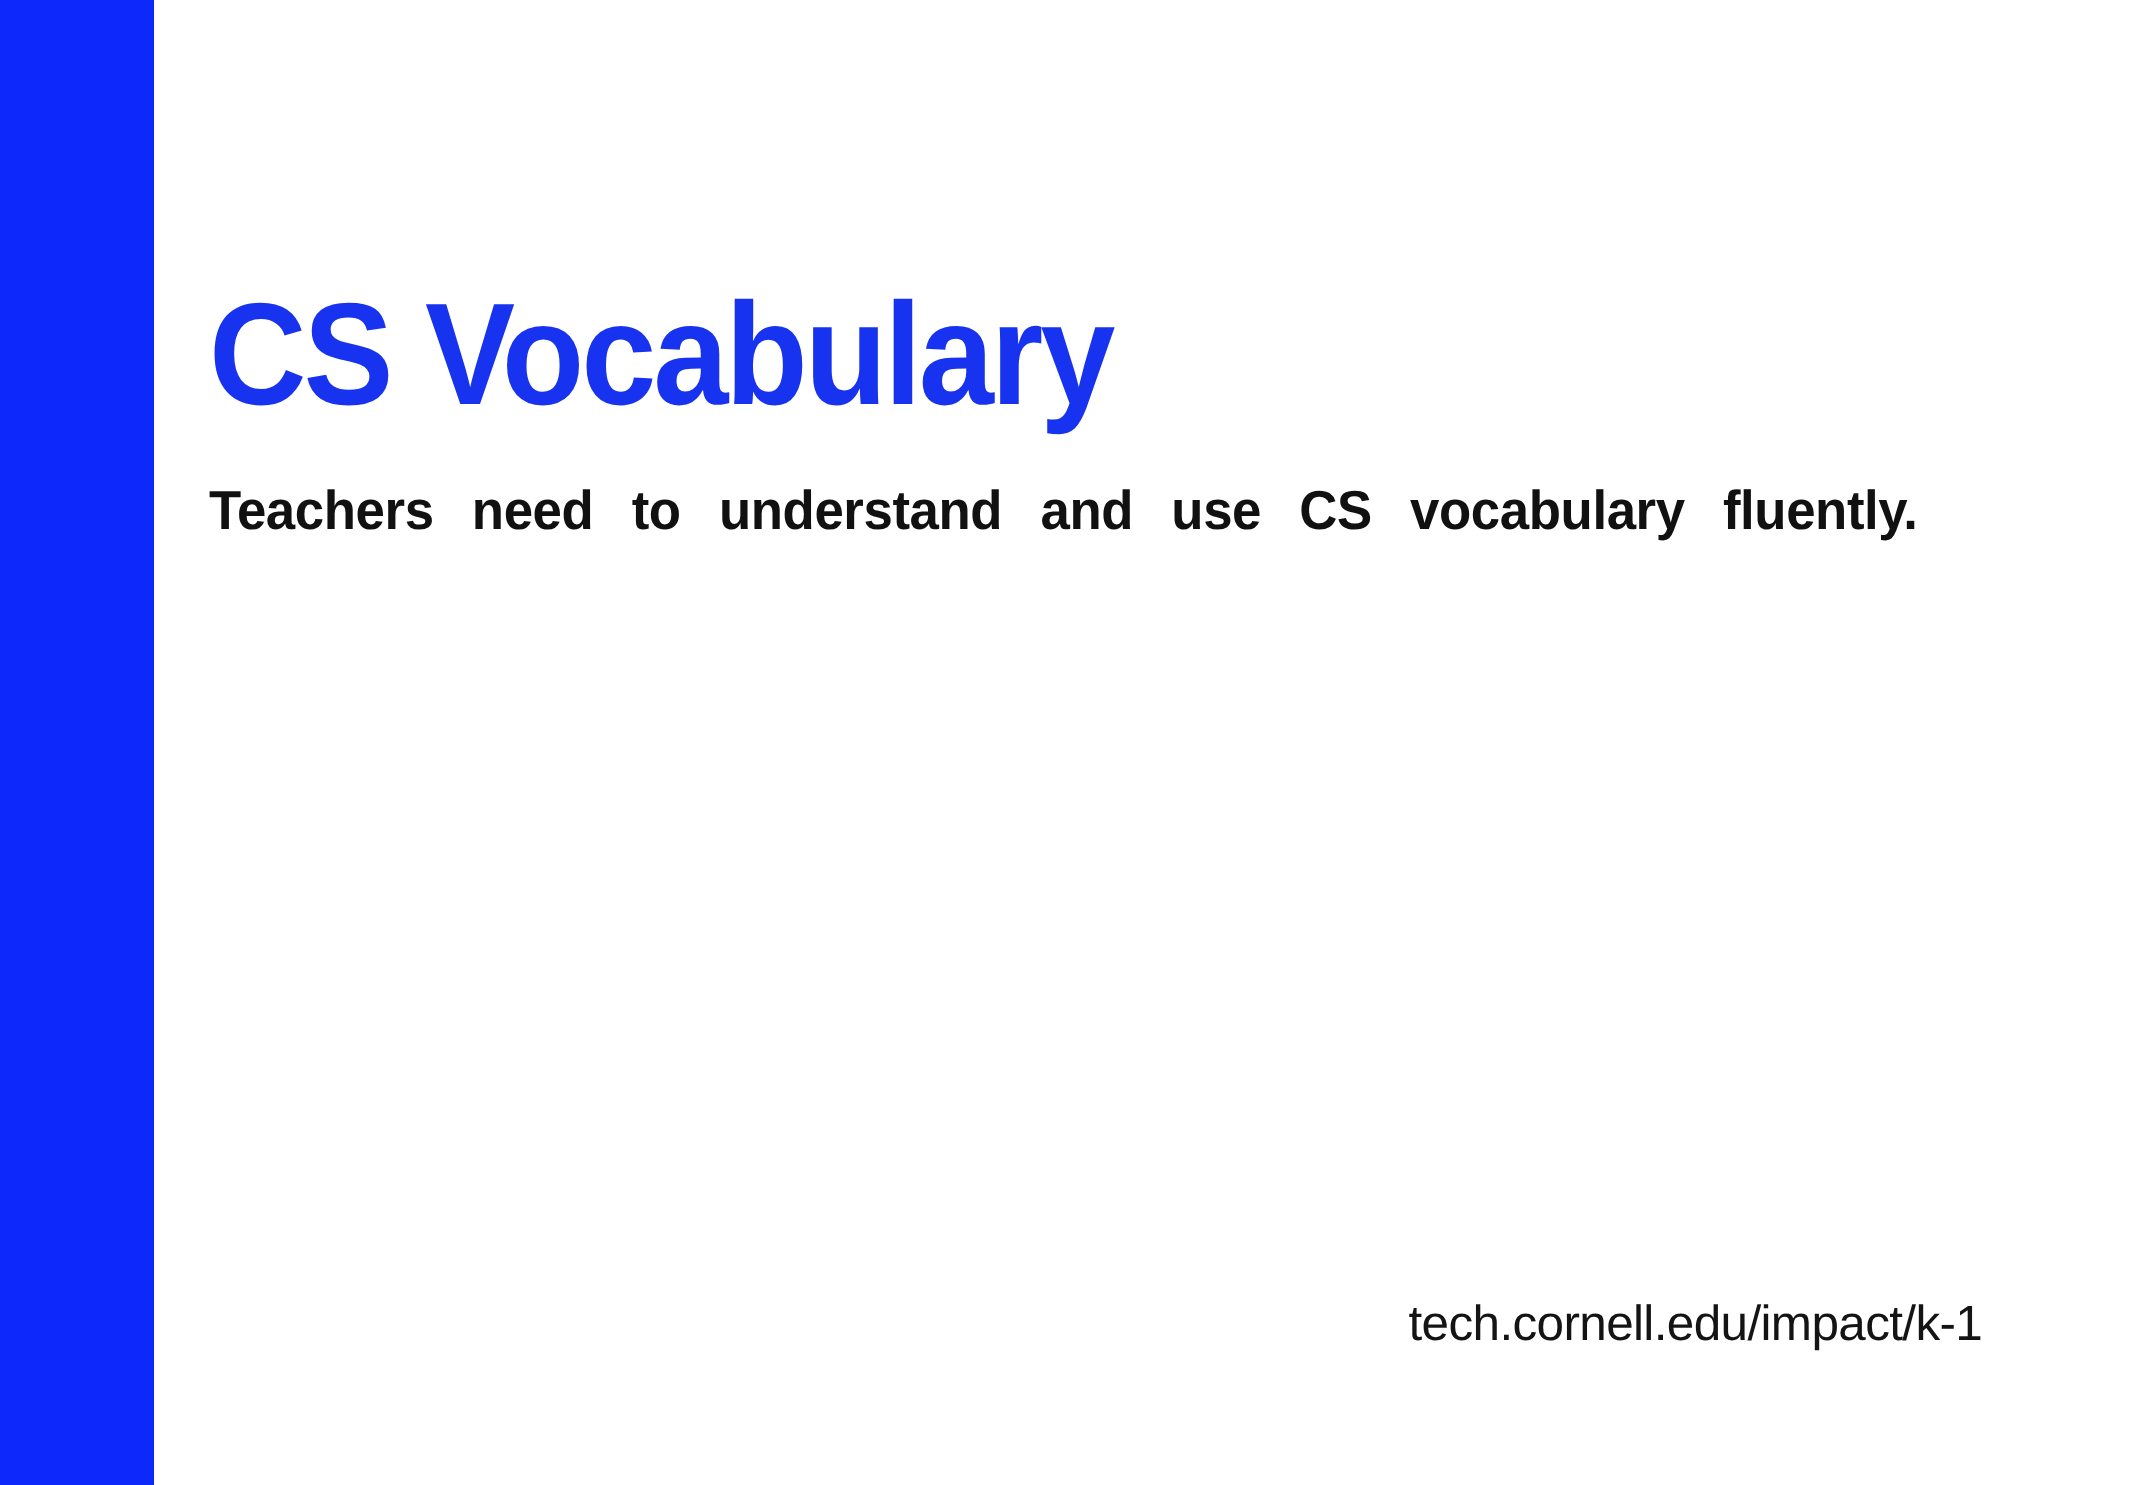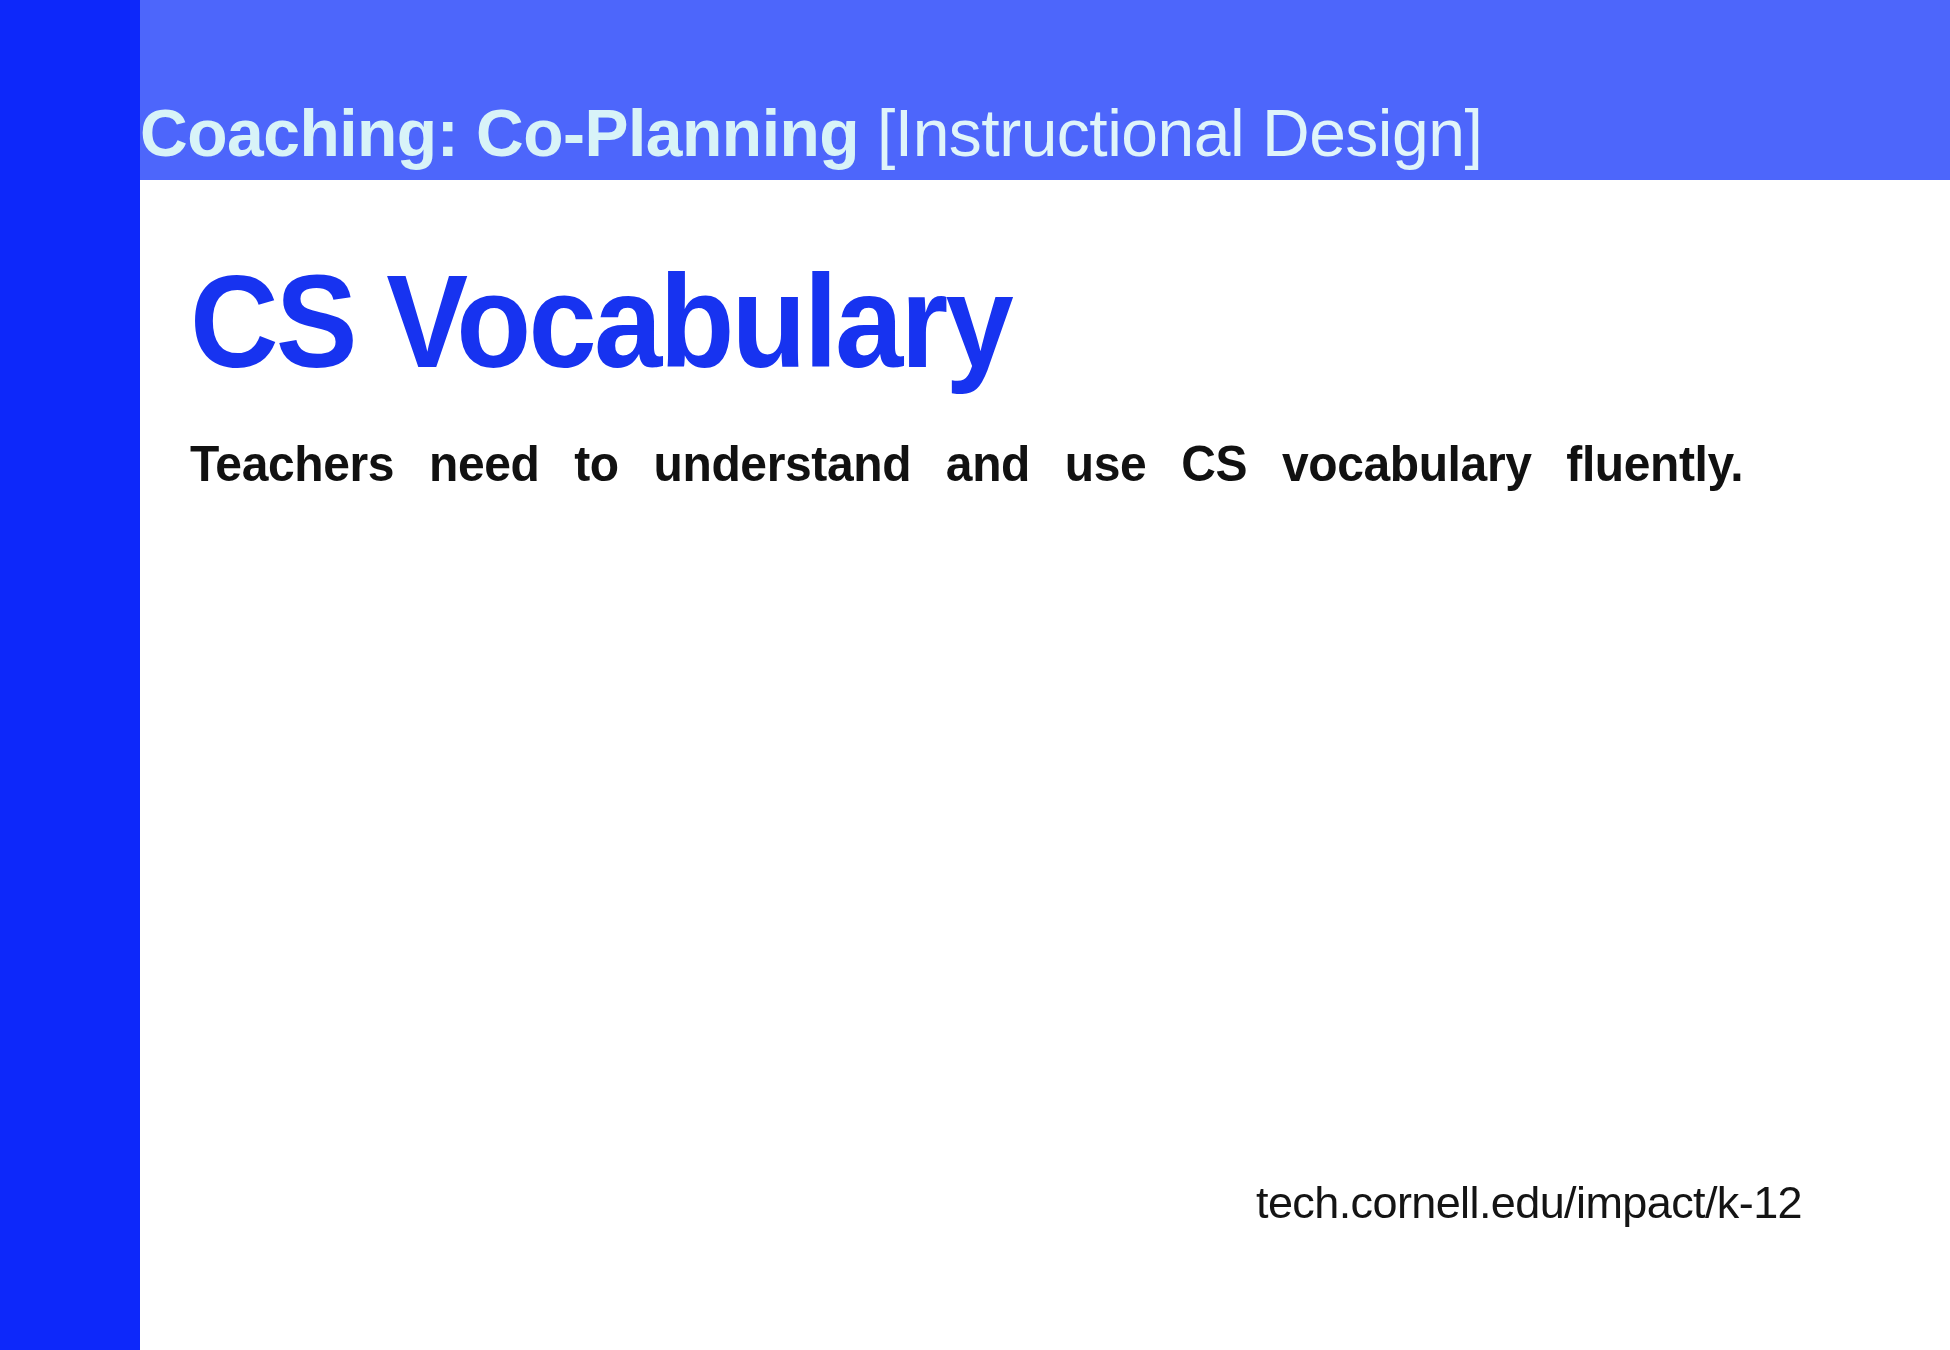--- a/index.html
+++ b/index.html
@@ -125,29 +125,24 @@
     white-space: nowrap;
   }
 </style>
 </head>
 <body>
 
 <div class="slide">
 
   <div class="sidebar"></div>
 
-  <div class="header-band">
-    <div class="header-text">
-      <span class="header-strong">Coaching: Co-Planning</span><span> </span><span class="header-light">[Instructional Design]</span>
-    </div>
-  </div>
 
   <div class="content">
 
     <h1 class="title">CS Vocabulary</h1>
 
     <p class="body-text">Teachers need to understand and use CS vocabulary fluently.</p>
 
-    <p class="footer-url">tech.cornell.edu/impact/k-12</p>
+    <p class="footer-url">tech.cornell.edu/impact/k-1</p>
 
   </div>
 
 </div>
 
 </body></html>

